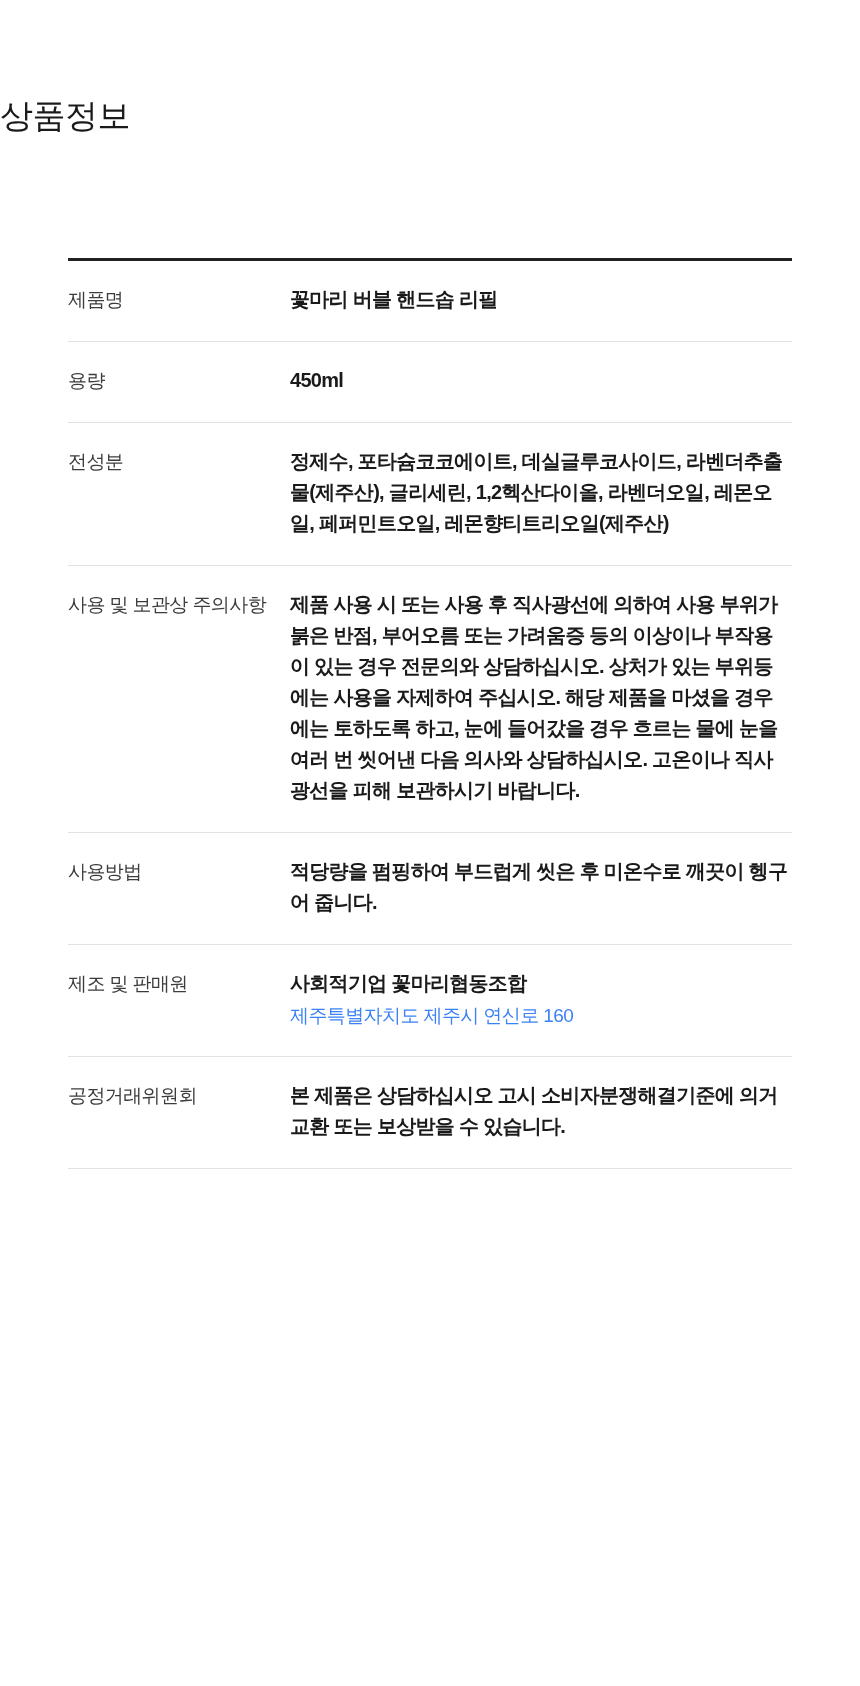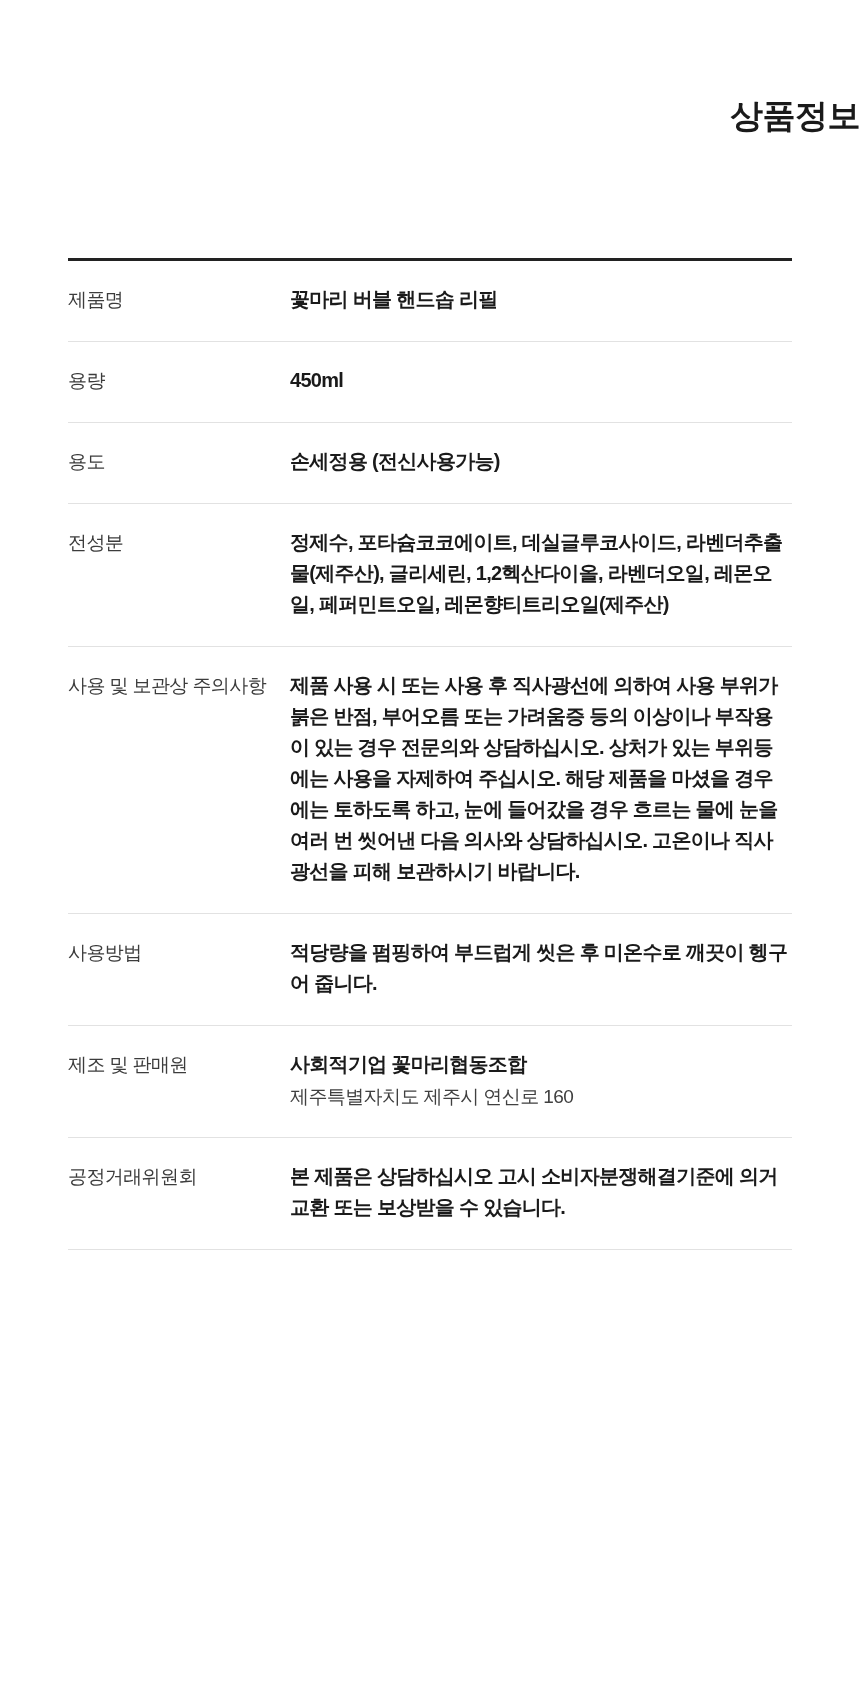--- a/index.html
+++ b/index.html
@@ -15,23 +15,23 @@
     -webkit-font-smoothing: antialiased;
   }
   .page {
     width: 860px;
     min-height: 1686px;
     box-sizing: border-box;
     background: #ffffff;
     position: relative;
   }
   .title {
-    text-align: right;
+    text-align: left;
     font-size: 33px;
-    font-weight: bold;
+    font-weight: normal;
     letter-spacing: -0.5px;
     color: #1a1a1a;
     padding-top: 74px;
     line-height: 1.2;
   }
   .table-wrap {
     margin: 4px auto;
     width: 724px;
     padding-top: 100px;
   }
@@ -66,21 +66,21 @@
     font-weight: bold;
     color: #1a1a1a;
     letter-spacing: -0.7px;
     line-height: 1.55;
     padding: 23px 0 26px 0;
   }
   td .sub {
     display: block;
     font-weight: normal;
     font-size: 19px;
-    color: #404040;
+    color: #3b82f6;
     letter-spacing: -0.6px;
     margin-top: 2px;
   }
   .tall th, .tall td {
     padding-top: 26px;
     padding-bottom: 30px;
   }
   .bottom-space {
     height: 200px;
   }
@@ -95,24 +95,20 @@
   <div class="table-wrap">
     <table class="spec">
       <tbody>
         <tr>
           <th>제품명</th>
           <td>꽃마리 버블 핸드솝 리필</td>
         </tr>
         <tr>
           <th>용량</th>
           <td>450ml</td>
-        </tr>
-        <tr>
-          <th>용도</th>
-          <td>손세정용 (전신사용가능)</td>
         </tr>
         <tr class="tall">
           <th>전성분</th>
           <td>정제수, 포타슘코코에이트, 데실글루코사이드, 라벤더추출물(제주산), 글리세린, 1,2헥산다이올, 라벤더오일, 레몬오일, 페퍼민트오일, 레몬향티트리오일(제주산)</td>
         </tr>
         <tr class="tall">
           <th>사용 및 보관상 주의사항</th>
           <td>제품 사용 시 또는 사용 후 직사광선에 의하여 사용 부위가 붉은 반점, 부어오름 또는 가려움증 등의 이상이나 부작용이 있는 경우 전문의와 상담하십시오. 상처가 있는 부위등에는 사용을 자제하여 주십시오. 해당 제품을 마셨을 경우에는 토하도록 하고, 눈에 들어갔을 경우 흐르는 물에 눈을 여러 번 씻어낸 다음 의사와 상담하십시오. 고온이나 직사광선을 피해 보관하시기 바랍니다.</td>
         </tr>
         <tr>

